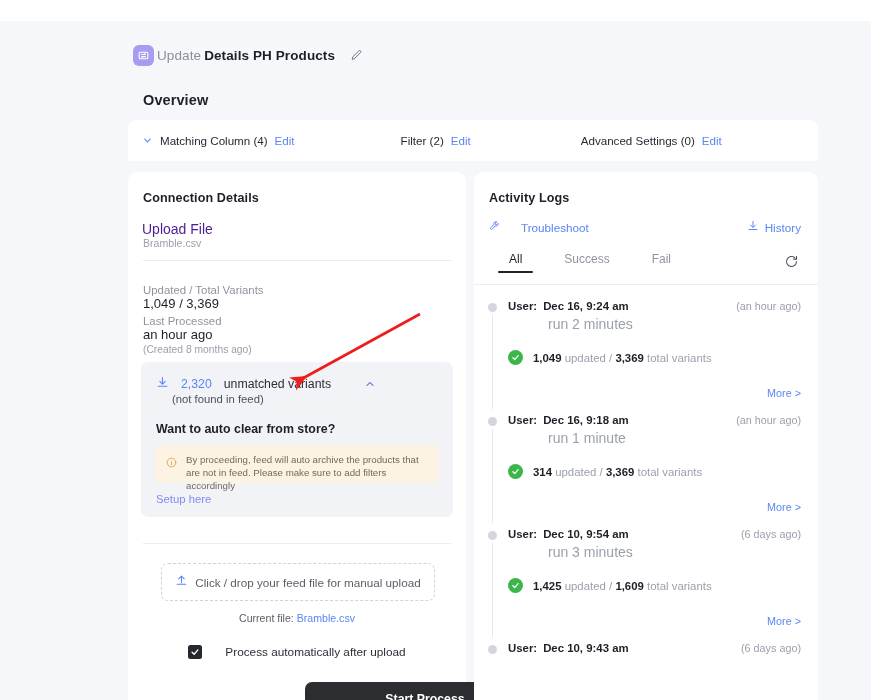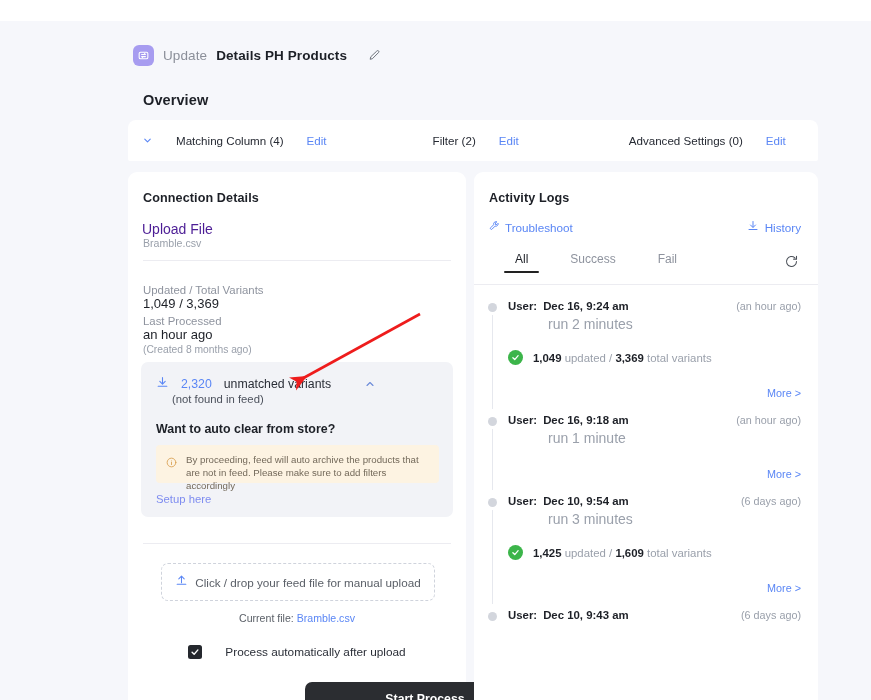--- a/index.html
+++ b/index.html
@@ -18,21 +18,21 @@
     position: absolute;
     left: 0; top: 21px;
     width: 871px; height: 679px;
     background: #f6f7fb;
   }
 
   
   .hdr {
     position: absolute;
     left: 133px; top: 45px;
-    display: flex; align-items: center; gap: 9px;
+    display: flex; align-items: center; gap: 3px;
   }
   .app-logo {
     width: 21px; height: 21px;
     border-radius: 6px;
     background: #a79cf0;
     display: flex; align-items: center; justify-content: center;
     flex: none;
   }
   .app-logo svg { display: block; }
   .hdr-kind {
@@ -55,21 +55,21 @@
 
   
   .strip {
     position: absolute;
     left: 128px; top: 120px;
     width: 690px; height: 41px;
     background: #ffffff;
     border-radius: 8px 8px 2px 2px;
     display: flex; align-items: center;
   }
-  .strip-seg { display: flex; align-items: center; gap: 23px; font-size: 11.6px; }
+  .strip-seg { display: flex; align-items: center; gap: 7px; font-size: 11.6px; }
   .seg-a { margin-left: 14px; }
   .seg-b { margin-left: 106px; }
   .seg-c { margin-left: 110px; }
   .chev {
     width: 11px; height: 11px; display: inline-flex;
     align-items: center; justify-content: center; cursor: pointer;
   }
   .seg-label { color: #262a33; }
   .seg-edit { color: #5a86f5; cursor: pointer; }
 
@@ -192,21 +192,21 @@
     border: none; border-radius: 7px;
     font-family: "Liberation Sans", sans-serif;
     font-size: 12.3px; font-weight: 700;
     cursor: pointer;
   }
 
   
   .al-title { position: absolute; left: 15px; top: 19px; }
   .al-trouble {
     position: absolute; left: 15px; top: 48px;
-    display: flex; align-items: center; gap: 4px;
+    display: flex; align-items: center; gap: 20px;
     font-size: 11.7px; color: #5a86f5; cursor: pointer;
   }
   .al-history {
     position: absolute; right: 17px; top: 48px;
     display: flex; align-items: center; gap: 6px;
     font-size: 11.7px; color: #5a86f5; cursor: pointer;
   }
   .al-tabs {
     position: absolute; left: 15px; top: 80px;
     width: 314px; height: 30px;
@@ -214,21 +214,21 @@
   }
   .tab {
     font-size: 12px; color: #8e939e; cursor: pointer;
     padding-bottom: 7px; position: relative;
   }
   .tab.active { color: #1d2027; font-weight: 400; }
   .tab.active::after {
     content: ""; position: absolute; left: -11px; right: -11px; bottom: 0;
     height: 2px; background: #222; border-radius: 1px;
   }
-  #tab-all     { margin-left: 26px; }
+  #tab-all     { margin-left: 20px; }
   #tab-success { margin-left: 42px; }
   #tab-fail    { margin-left: 42px; }
   .al-refresh {
     position: absolute; right: 19px; top: 82px;
     width: 15px; height: 15px; cursor: pointer;
   }
   .al-divider {
     position: absolute; left: 0; top: 112px; width: 100%;
     height: 1px; background: #ececf1;
   }
@@ -486,20 +486,33 @@
       <div class="log-entry">
         <span class="log-dot"></span>
         <span class="log-line"></span>
         <div class="log-top">
           <span class="log-user">
             <span class="u">User:</span><span>Dec 16, 9:18 am</span>
           </span>
           <span class="log-ago">(an hour ago)</span>
         </div>
         <div class="log-run">run 1 minute</div>
+        <div class="log-stat">
+          <span class="ok-badge">
+            <svg width="9" height="9" viewBox="0 0 24 24" fill="none" stroke="#ffffff" stroke-width="3.4" stroke-linecap="round" stroke-linejoin="round">
+              <polyline points="5 12.5 10 17.5 19 7"></polyline>
+            </svg>
+          </span>
+          <span class="log-stat-txt">
+            <b>314</b>
+            <span>updated /</span>
+            <b>3,369</b>
+            <span>total variants</span>
+          </span>
+        </div>
         <div class="log-more">More &gt;</div>
       </div>
 
       <div class="log-entry">
         <span class="log-dot"></span>
         <span class="log-line"></span>
         <div class="log-top">
           <span class="log-user">
             <span class="u">User:</span><span>Dec 10, 9:54 am</span>
           </span>

